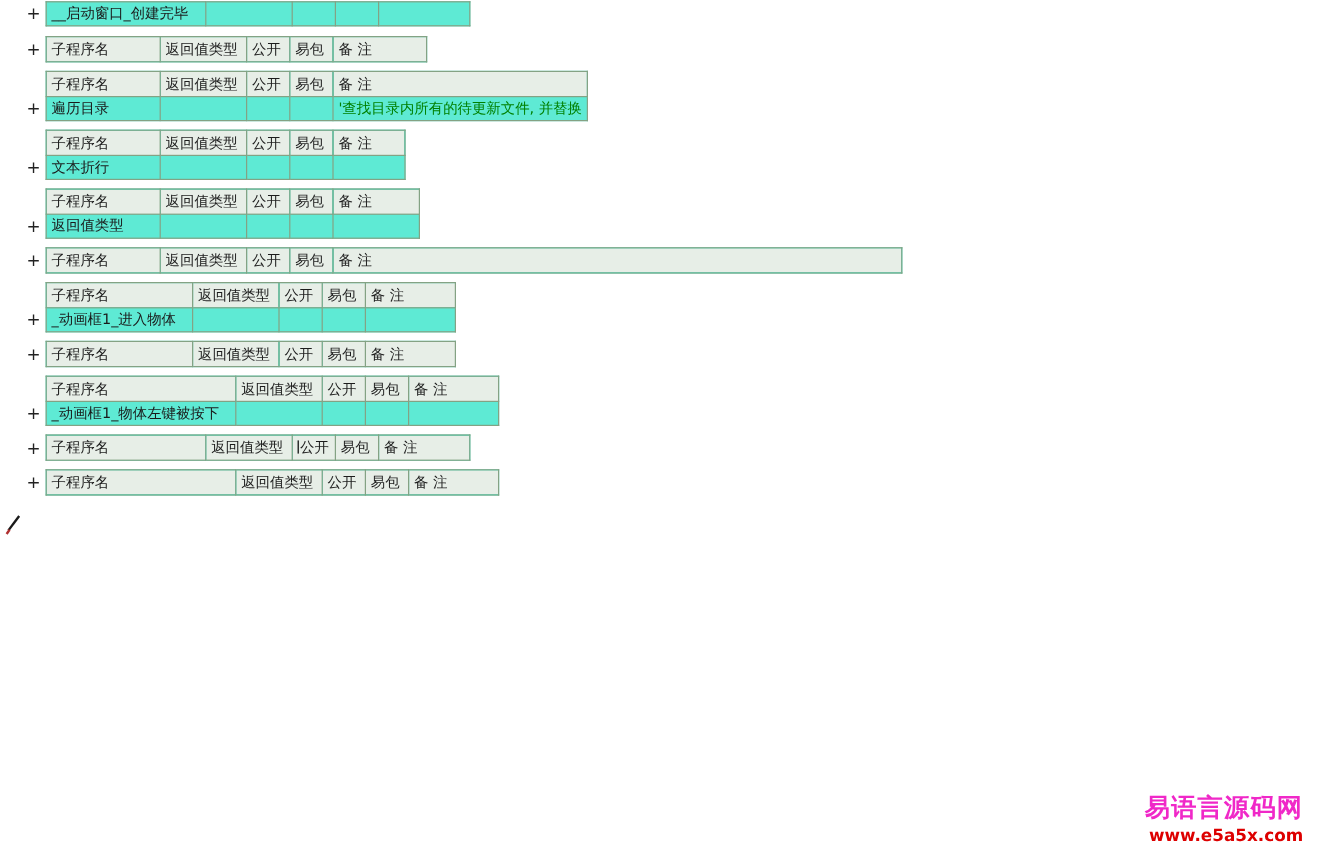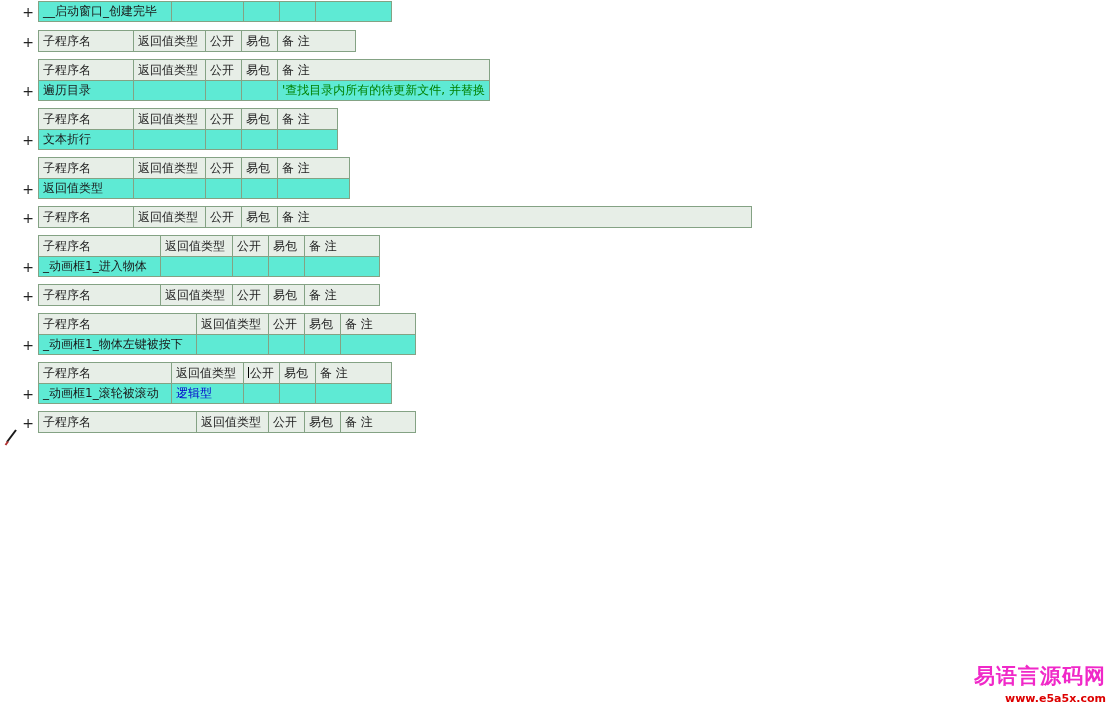--- a/index.html
+++ b/index.html
@@ -42,23 +42,23 @@
     position: absolute; left: -17px; bottom: 2px;
     width: 14px; text-align: center;
     font-size: 14px; line-height: 15px; color: #222;
     cursor: pointer; user-select: none;
   }
   .caret {
     display: inline-block; width: 1px; height: 11px;
     background: #000; vertical-align: -1px; margin-right: 1px;
   }
   .pen { position: absolute; left: 3px; top: 427px; }
-  .brand { position: absolute; right: 8px; bottom: 8px; text-align: right; }
+  .brand { position: absolute; right: 28px; bottom: 8px; text-align: right; }
   .site-name { font-size: 21px; font-weight: bold; color: var(--brand-pink); letter-spacing: 1px; }
-  .site-url { font-size: 11px; font-weight: bold; color: var(--brand-red); margin-top: 2px; cursor: pointer; }
+  .site-url { font-size: 14px; font-weight: bold; color: var(--brand-red); margin-top: 2px; cursor: pointer; }
 </style>
 </head>
 <body>
 
 <div class="tables-host">
   <div class="block partial">
     <span class="plus">+</span>
     <table>
       <colgroup>
           <col style="width: 133px;">
@@ -300,27 +300,20 @@
           <col style="width: 36px;">
           <col style="width: 76px;">
         </colgroup>
       <tbody>
           <tr class="hdr">
         <th>子程序名</th>
         <th>返回值类型</th>
         <th class="pub"><span class="caret"></span>公开</th>
         <th>易包</th>
         <th>备 注</th>
-      </tr>
-      <tr class="row">
-        <td class="name">_动画框1_滚轮被滚动</td>
-        <td class="type">逻辑型</td>
-        <td class="check"></td>
-        <td class="pkg"></td>
-        <td class="remark"></td>
       </tr>
     </tbody>
       </table>
   </div>
 
   <div class="block">
     <span class="plus">+</span>
     <table>
       <colgroup>
           <col style="width: 158px;">

